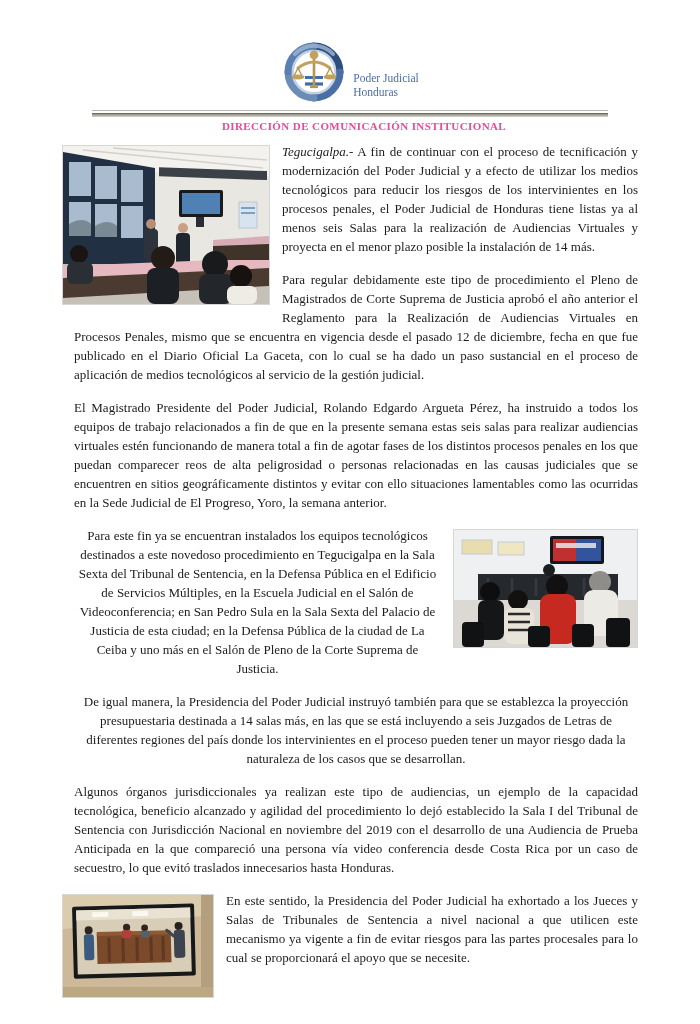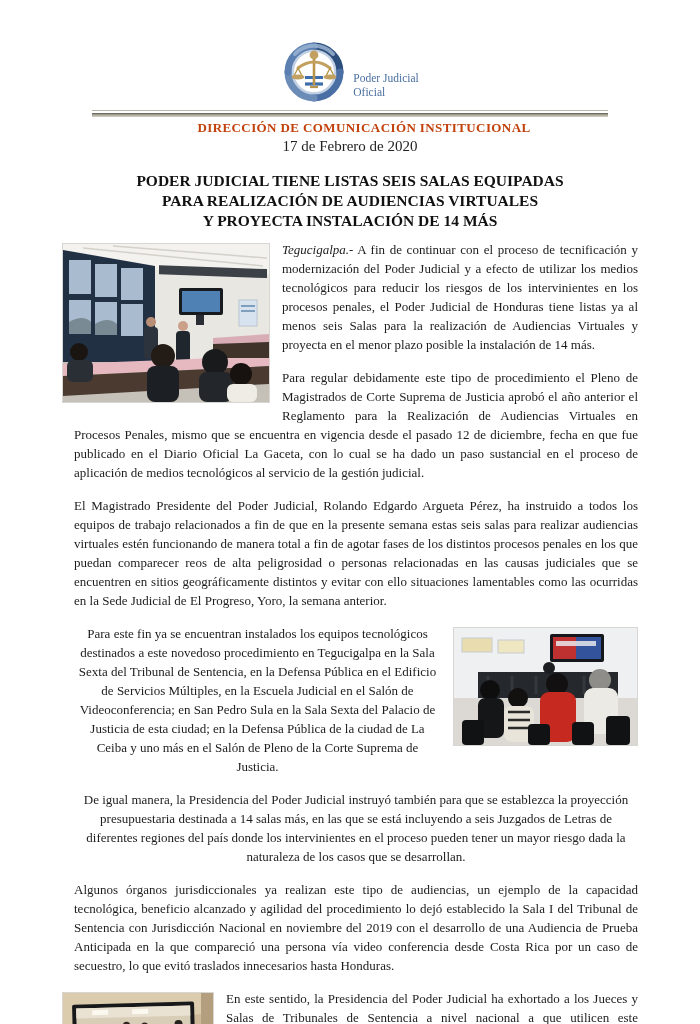--- a/index.html
+++ b/index.html
@@ -15,22 +15,22 @@
   }
   
   .masthead { text-align:center; padding-top:26px; }
   .logo-row { display:flex; justify-content:center; align-items:flex-end; gap:6px; height:66px; }
   .logo-text { text-align:left; font-size:11.5px; line-height:1.2; color:#4a6fa0; padding-bottom:8px; }
   .rule-wrap { width:516px; margin:2px auto 0 auto; }
   .rule-thin { height:1px; background:#b9b7ab; margin-bottom:2px; }
   .rule-thick { height:4px; background:linear-gradient(180deg,#8d8b7c 0%,#b9b7aa 55%,#d6d4c9 100%); border-top:1px solid #6f6d5f; }
   .dept {
     margin-top:3px;
-    font-weight:bold; font-size:13px; letter-spacing:0.4px;
-    color:#c2410c;
+    font-weight:bold; font-size:11px; letter-spacing:0.4px;
+    color:#ec4899;
     padding-left:28px;
   }
   .bulletin-title {
     font-weight:bold; font-size:21px; letter-spacing:0.3px;
     text-decoration:underline; color:#111;
     margin-top:1px;
   }
   .date-line { font-size:15px; margin-top:2px; color:#222; }
   
   .headline {
@@ -82,36 +82,32 @@
             <path d="M 17 30 L 13 38 M 17 30 L 21 38" stroke="#b8954a" stroke-width="1.4"></path>
             <path d="M 49 30 L 45 38 M 49 30 L 53 38" stroke="#b8954a" stroke-width="1.4"></path>
             <ellipse cx="17" cy="39" rx="6.5" ry="2.6" fill="#c2a160"></ellipse>
             <ellipse cx="49" cy="39" rx="6.5" ry="2.6" fill="#c2a160"></ellipse>
             <path d="M 29 49 L 37 49" stroke="#b8954a" stroke-width="2.2"></path>
           </g>
         </svg>
       </span>
       <span class="logo-text">
         <span>Poder Judicial</span><br>
-        <span>Oficial</span>
+        <span>Honduras</span>
       </span>
     </div>
 
     <div class="rule-wrap">
       <div class="rule-thin"></div>
       <div class="rule-thick"></div>
     </div>
 
     <div class="dept">DIRECCIÓN DE COMUNICACIÓN INSTITUCIONAL</div>
-    <div class="date-line">17 de Febrero de 2020</div>
   </div>
 
-  <h1 class="headline">PODER JUDICIAL TIENE LISTAS SEIS SALAS EQUIPADAS
-PARA REALIZACIÓN DE AUDIENCIAS VIRTUALES
-Y PROYECTA INSTALACIÓN DE 14 MÁS</h1>
 
   <div class="body-col">
 
     <figure class="photo ph-left">
       <svg width="206" height="158" viewBox="0 0 206 158">
         <rect width="206" height="158" fill="#e9e7e2"></rect>
 
         <polygon points="0,0 206,0 206,30 95,26 0,12" fill="#f3f2ee"></polygon>
         <path d="M 20 4 L 200 22 M 50 2 L 204 14" stroke="#d3d1ca" stroke-width="1.5" fill="none"></path>
         <rect x="96" y="18" width="108" height="9" fill="#3c4148" transform="skewY(2)"></rect>

